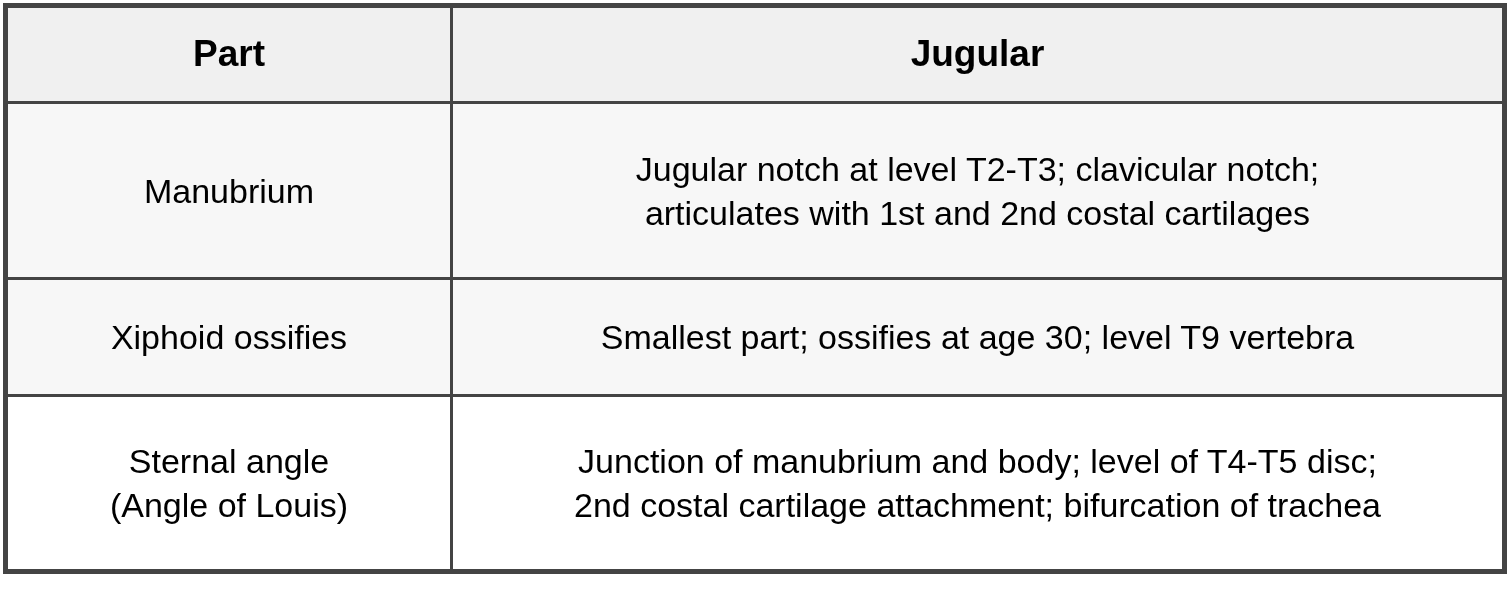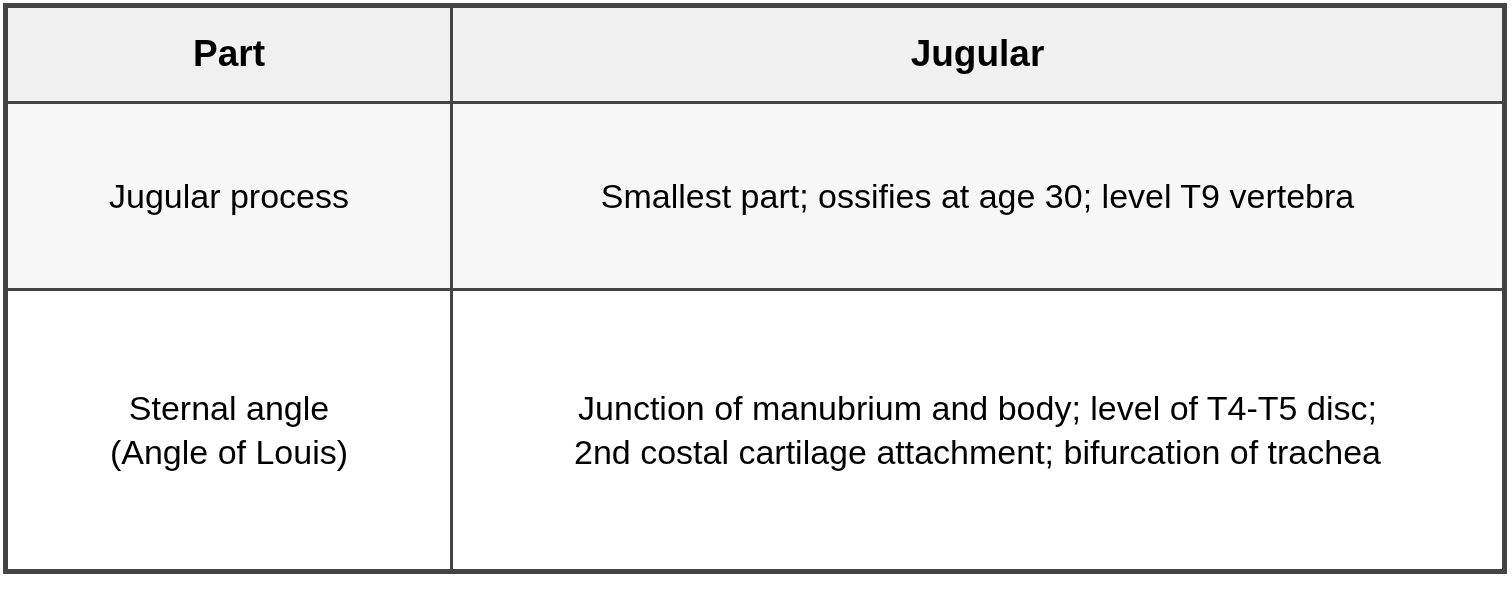--- a/index.html
+++ b/index.html
@@ -71,22 +71,27 @@
 
 <div class="page">
   <table class="anatomy-table">
     <thead>
       <tr class="header-row">
         <th class="col-part">Part</th>
         <th class="col-features">Jugular</th>
       </tr>
     </thead>
     <tbody>
+      <tr class="shaded row-manubrium">
+        <td>Manubrium</td>
+        <td>Jugular notch at level T2-T3; clavicular notch;
+articulates with 1st and 2nd costal cartilages</td>
+      </tr>
       <tr class="shaded row-xiphoid">
-        <td>Jugular process</td>
+        <td>Xiphoid ossifies</td>
         <td>Smallest part; ossifies at age 30; level T9 vertebra</td>
       </tr>
       <tr class="plain row-sternal">
         <td>Sternal angle
 (Angle of Louis)</td>
         <td>Junction of manubrium and body; level of T4-T5 disc;
 2nd costal cartilage attachment; bifurcation of trachea</td>
       </tr>
     </tbody>
   </table>

